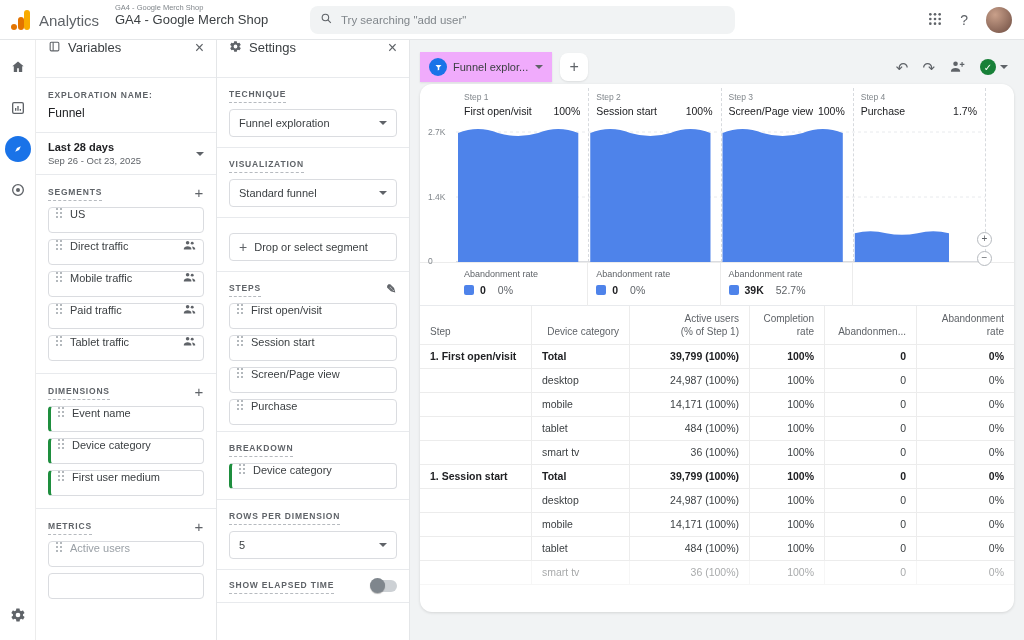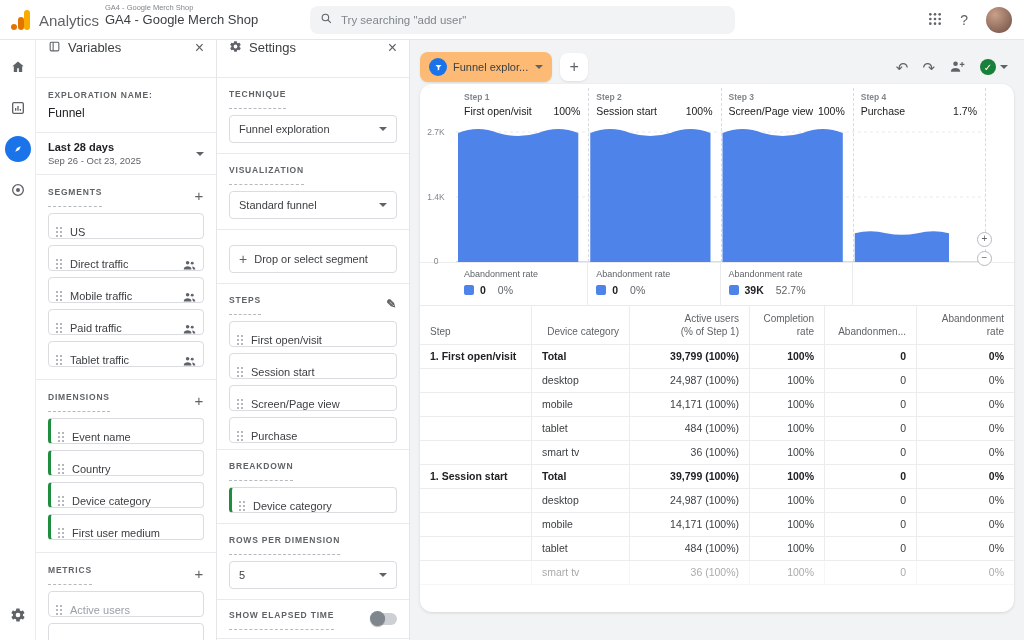--- a/index.html
+++ b/index.html
@@ -8,21 +8,21 @@
 
 
 .topbar{position:absolute;top:0;left:0;width:1024px;height:40px;background:#fff;border-bottom:1px solid #e4e6e8;z-index:20;}
 .brand{position:absolute;left:10px;top:9px;display:flex;align-items:center;gap:7px;}
 .ga-logo{position:relative;width:22px;height:22px;display:inline-block;}
 .ga-logo i{position:absolute;background:#f9ab00;}
 .ga-logo .b1{right:2px;top:1px;width:6px;height:20px;border-radius:3px;}
 .ga-logo .b2{left:8px;top:8px;width:6px;height:13px;border-radius:3px;background:#e37400;}
 .ga-logo .b3{left:1px;bottom:1px;width:6px;height:6px;border-radius:50%;background:#e37400;}
 .brand-name{font-size:15px;color:#5f6368;}
-.property{position:absolute;left:105px;top:4px;line-height:1.15;}
+.property{position:absolute;left:115px;top:4px;line-height:1.15;}
 .property .cap{font-size:7.5px;color:#80868b;}
 .property .nm{font-size:13px;color:#3c4043;}
 .search{position:absolute;left:310px;top:6px;width:425px;height:28px;background:#f1f3f4;border-radius:8px;display:flex;align-items:center;padding:0 10px;gap:8px;}
 .search input{border:none;outline:none;background:transparent;font-size:11.5px;color:#3c4043;width:100%;}
 .search input::placeholder{color:#80868b;}
 .top-right{position:absolute;right:12px;top:7px;display:flex;align-items:center;gap:18px;}
 .qmark{font-size:14px;color:#5f6368;}
 .avatar{width:26px;height:26px;border-radius:50%;background:radial-gradient(circle at 35% 30%,#c9a08a,#6d4c41);}
 
 
@@ -33,69 +33,69 @@
 
 
 .vars{position:absolute;top:40px;left:36px;width:181px;height:600px;background:#fff;border-right:1px solid #e4e6e8;overflow:hidden;z-index:9;}
 .stg{position:absolute;top:40px;left:217px;width:193px;height:600px;background:#fff;border-right:1px solid #e4e6e8;overflow:hidden;z-index:9;}
 .panel-head{height:38px;display:flex;align-items:flex-start;padding:0 12px;border-bottom:1px solid #e8eaed;gap:7px;}
 .panel-title{font-size:13px;color:#3c4043;flex:1;}
 .close-x{color:#5f6368;font-size:16px;line-height:1;cursor:pointer;}
 .sec{padding:10px 12px 12px;border-bottom:1px solid #e8eaed;}
 .ssec{padding:9px 12px 10px;border-bottom:1px solid #e8eaed;}
 .sec-label{font-size:8.5px;font-weight:700;letter-spacing:.8px;color:#5f6368;display:flex;align-items:center;line-height:14px;}
-.sec-label .lbl{border-bottom:1px dashed #b6babf;padding-bottom:7px;text-transform:uppercase;text-align:center;}
+.sec-label .lbl{border-bottom:1px dashed #b6babf;padding-bottom:1px;text-transform:uppercase;text-align:center;}
 .sec-label .lbl-plain{text-transform:uppercase;}
 .plus{margin-left:auto;font-size:15px;color:#5f6368;font-weight:400;cursor:pointer;}
 .pencil{margin-left:auto;font-size:12px;color:#5f6368;cursor:pointer;}
 .exp-name{font-size:12px;color:#202124;margin-top:4px;}
 .date-row{display:flex;align-items:center;padding:8px 12px;border-bottom:1px solid #e8eaed;cursor:pointer;}
 .date-main{font-size:11px;font-weight:700;color:#202124;}
 .date-sub{font-size:9.5px;color:#5f6368;margin-top:2px;}
 .caret{width:0;height:0;border-left:4px solid transparent;border-right:4px solid transparent;border-top:4px solid #5f6368;display:inline-block;}
 .date-row .caret{margin-left:auto;}
-.chip{height:26px;border:1px solid #dadce0;border-radius:4px;display:flex;align-items:flex-end;padding:0 7px;margin-top:6px;background:#fff;font-size:11px;color:#3c4043;cursor:grab;}
+.chip{height:26px;border:1px solid #dadce0;border-radius:4px;display:flex;align-items:flex-start;padding:0 7px;margin-top:6px;background:#fff;font-size:11px;color:#3c4043;cursor:grab;}
 .chip.green{border-left:3px solid #1e8e3e;}
 .chip.muted .clabel{color:#9aa0a6;}
 .clabel{white-space:nowrap;overflow:hidden;text-overflow:ellipsis;}
 .chip .ppl{margin-left:auto;display:flex;}
 .drag{width:7px;height:11px;position:relative;margin-right:7px;flex:none;}
 .drag::before{content:"";position:absolute;left:0;top:0;width:2px;height:2px;border-radius:50%;background:#9aa0a6;box-shadow:0 4px 0 #9aa0a6,0 8px 0 #9aa0a6,4px 0 0 #9aa0a6,4px 4px 0 #9aa0a6,4px 8px 0 #9aa0a6;}
 .dd{height:28px;border:1px solid #dadce0;border-radius:4px;display:flex;align-items:center;padding:0 9px;font-size:11px;color:#3c4043;margin-top:6px;cursor:pointer;}
 .dd .caret{margin-left:auto;}
 .toggle-row{display:flex;align-items:center;padding:8px 12px;border-bottom:1px solid #e8eaed;}
 .toggle{width:26px;height:12px;background:#cdd1d5;border-radius:7px;position:relative;margin-left:auto;flex:none;cursor:pointer;}
 .toggle::before{content:"";position:absolute;left:-1px;top:-2px;width:15px;height:15px;border-radius:50%;background:#7f868d;box-shadow:0 1px 1px rgba(0,0,0,.3);}
 .dropzone{height:28px;border:1px solid #dadce0;border-radius:4px;display:flex;align-items:center;gap:7px;padding:0 9px;font-size:11px;color:#3c4043;margin-top:6px;cursor:pointer;}
 .dz-plus{font-size:14px;color:#5f6368;}
 
 
 .canvas{position:absolute;top:40px;left:410px;width:614px;height:600px;background:#f1f3f4;}
 .tabbar{display:flex;align-items:center;height:44px;padding:10px 16px 0 10px;}
-.tab{background:#fdba74;border-radius:8px;height:30px;display:flex;align-items:center;padding:0 9px;box-shadow:0 1px 2px rgba(0,0,0,.09);font-size:11px;color:#3c4043;cursor:pointer;}
+.tab{background:#f0abfc;border-radius:0;height:30px;display:flex;align-items:center;padding:0 9px;box-shadow:0 1px 2px rgba(0,0,0,.09);font-size:11px;color:#3c4043;cursor:pointer;}
 .tab-icon{width:18px;height:18px;border-radius:50%;background:#1a73e8;display:flex;align-items:center;justify-content:center;margin-right:6px;flex:none;}
 .tab .caret{margin-left:7px;}
 .newtab{width:28px;height:28px;background:#fff;border-radius:8px;margin-left:8px;display:flex;align-items:center;justify-content:center;color:#5f6368;font-size:16px;box-shadow:0 1px 2px rgba(0,0,0,.09);cursor:pointer;}
 .tools{margin-left:auto;display:flex;align-items:center;gap:14px;color:#5f6368;}
 .tool{font-size:15px;line-height:1;cursor:pointer;}
 .saved{display:flex;align-items:center;gap:4px;cursor:pointer;}
 .saved .chk{width:16px;height:16px;border-radius:50%;background:#188038;color:#fff;font-size:10px;display:flex;align-items:center;justify-content:center;}
 .card{position:absolute;left:10px;top:44px;width:594px;height:528px;background:#fff;border-radius:12px;box-shadow:0 1px 3px rgba(0,0,0,.12);overflow:hidden;}
 
 
 .chart{position:relative;height:222px;border-bottom:1px solid #e8eaed;}
 .fheads{display:flex;margin-left:36px;width:529px;padding-top:8px;height:38px;position:relative;z-index:2;}
 .fcol{width:132.25px;flex:none;padding:0 8px;}
-.fstep{font-size:8.5px;color:#80868b;font-weight:bold;}
+.fstep{font-size:8.5px;color:#80868b;}
 .fnrow{display:flex;justify-content:space-between;font-size:10.5px;color:#202124;margin-top:3px;}
 .fname{white-space:nowrap;overflow:hidden;}
 .frate{margin-left:4px;flex:none;}
 .plot{position:absolute;left:36px;top:38px;}
 .vline{position:absolute;top:4px;height:174px;border-left:1px dashed #d7dade;z-index:1;}
-.ytick{position:absolute;left:2px;width:28px;text-align:center;font-size:8.5px;color:#80868b;}
+.ytick{position:absolute;left:8px;width:28px;text-align:left;font-size:8.5px;color:#80868b;}
 .abrow{position:absolute;left:0;top:178px;width:100%;height:44px;border-top:1px solid #ececec;display:flex;padding-left:36px;}
 .abcell{flex:none;width:132.25px;padding:6px 8px 0;border-right:1px solid #ececec;}
 .abcell:last-child{border-right:none;}
 .ablabel{font-size:9px;color:#5f6368;}
 .abvals{display:flex;align-items:center;margin-top:5px;}
 .absq{width:10px;height:10px;border-radius:2px;margin-right:6px;flex:none;}
 .abcount{font-size:10.5px;font-weight:700;color:#202124;}
 .abrate{font-size:10.5px;color:#5f6368;margin-left:12px;}
 .zoombtn{position:absolute;left:557px;width:15px;height:15px;border:1px solid #b6babf;border-radius:50%;background:#fff;color:#5f6368;font-size:10px;line-height:12px;text-align:center;z-index:3;cursor:pointer;}
 
@@ -270,24 +270,20 @@
         <span class="lbl">DIMENSIONS</span>
         <span class="plus">+</span>
       </div>
     <div id="dimensions-list">
         <div class="chip green">
           <span class="drag"></span>
           <span class="clabel">Event name</span>
         </div>
         <div class="chip green">
           <span class="drag"></span>
-          <span class="clabel">Country</span>
-        </div>
-        <div class="chip green">
-          <span class="drag"></span>
           <span class="clabel">Device category</span>
         </div>
         <div class="chip green">
           <span class="drag"></span>
           <span class="clabel">First user medium</span>
         </div>
       </div>
   </div>
   <div class="sec" style="border-bottom:none;">
     <div class="sec-label">

